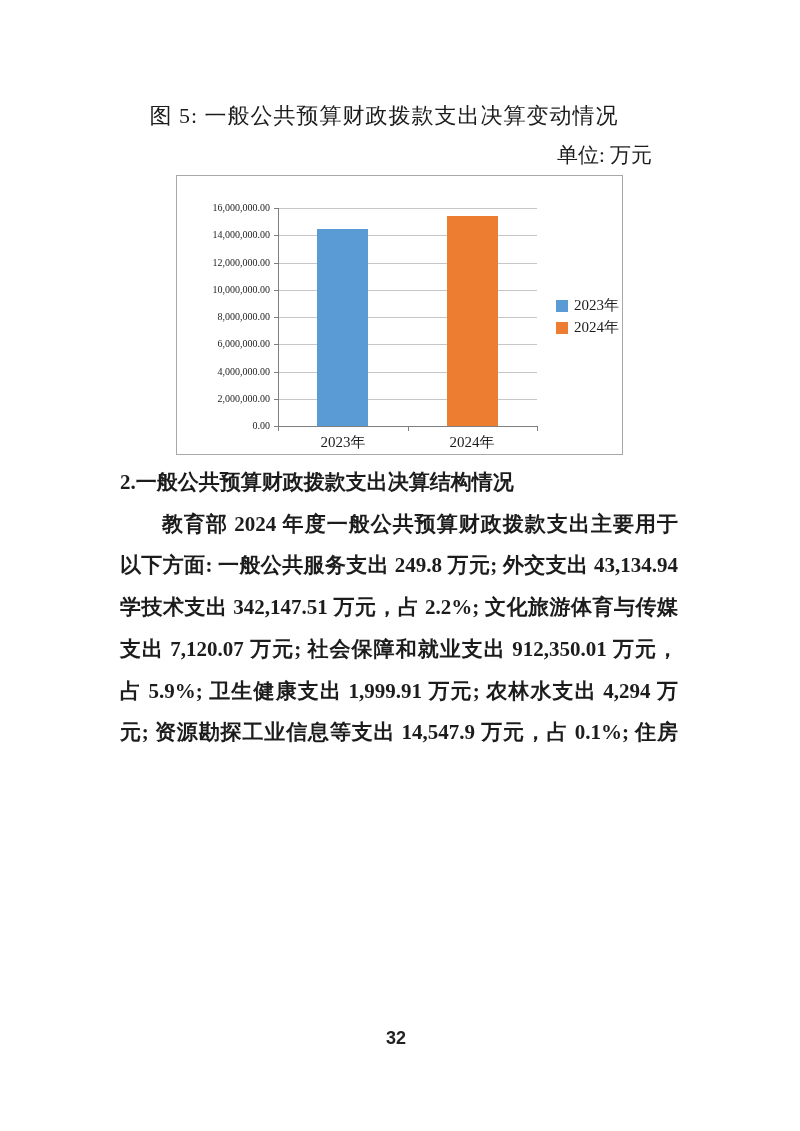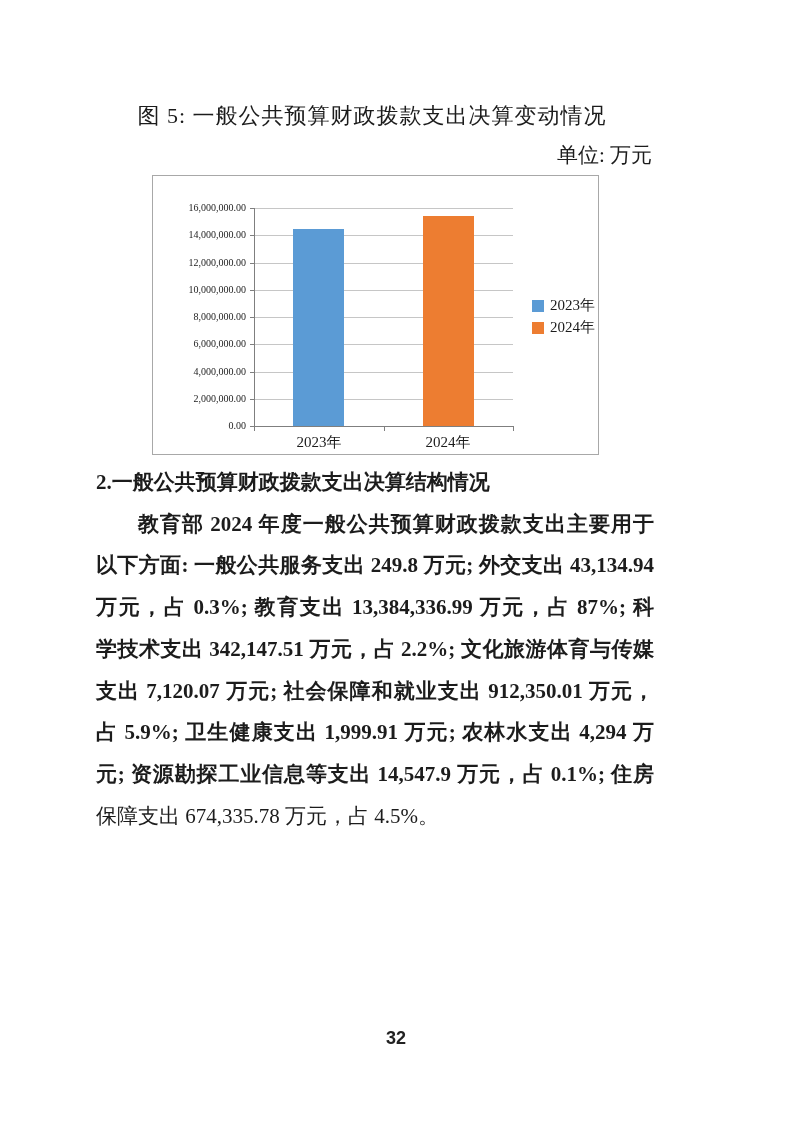--- a/index.html
+++ b/index.html
@@ -4,21 +4,21 @@
 <style>
   html, body { margin: 0; padding: 0; }
   body {
     width: 800px; height: 1131px;
     background: #ffffff;
     position: relative;
     overflow: hidden;
     font-family: "Liberation Serif", "DejaVu Serif", serif;
     color: #1c1c1c;
   }
-  .page { padding: 103px 122px 0 96px; }
+  .page { padding: 103px 122px 0 120px; }
 
   .fig-title {
     text-align: center;
     font-size: 22px;
     line-height: 26px;
     padding-right: 30px;
     letter-spacing: 1px;
   }
   .unit-row {
     margin-top: 17px;
@@ -158,23 +158,21 @@
       <div class="bar" style="left: 140px; top: 53px; width: 51px; height: 197px; background: rgb(91, 155, 213);"></div>
       <div class="xlabel" style="left: 126px; width: 80px; top: 257px;">2023年</div>
       <div class="bar" style="left: 270px; top: 40px; width: 51px; height: 210px; background: rgb(237, 125, 49);"></div>
       <div class="xlabel" style="left: 255px; width: 80px; top: 257px;">2024年</div>
     </div>
 
   <div class="body-text">
     <div class="bline heading">2.一般公共预算财政拨款支出决算结构情况</div>
     <div class="bline jfull indent">教育部 2024 年度一般公共预算财政拨款支出主要用于</div>
     <div class="bline jfull">以下方面: 一般公共服务支出 249.8 万元; 外交支出 43,134.94</div>
-    <div class="bline jfull">万元，占 0.3%; 教育支出 13,384,336.99 万元，占 87%; 科</div>
     <div class="bline jfull">学技术支出 342,147.51 万元，占 2.2%; 文化旅游体育与传媒</div>
     <div class="bline jfull">支出 7,120.07 万元; 社会保障和就业支出 912,350.01 万元，</div>
     <div class="bline jfull">占 5.9%; 卫生健康支出 1,999.91 万元; 农林水支出 4,294 万</div>
     <div class="bline jfull">元; 资源勘探工业信息等支出 14,547.9 万元，占 0.1%; 住房</div>
-    <div class="bline lastline">保障支出 674,335.78 万元，占 4.5%。</div>
   </div>
 
 </div>
 
 <div class="page-number">32</div>
 
 </body></html>

